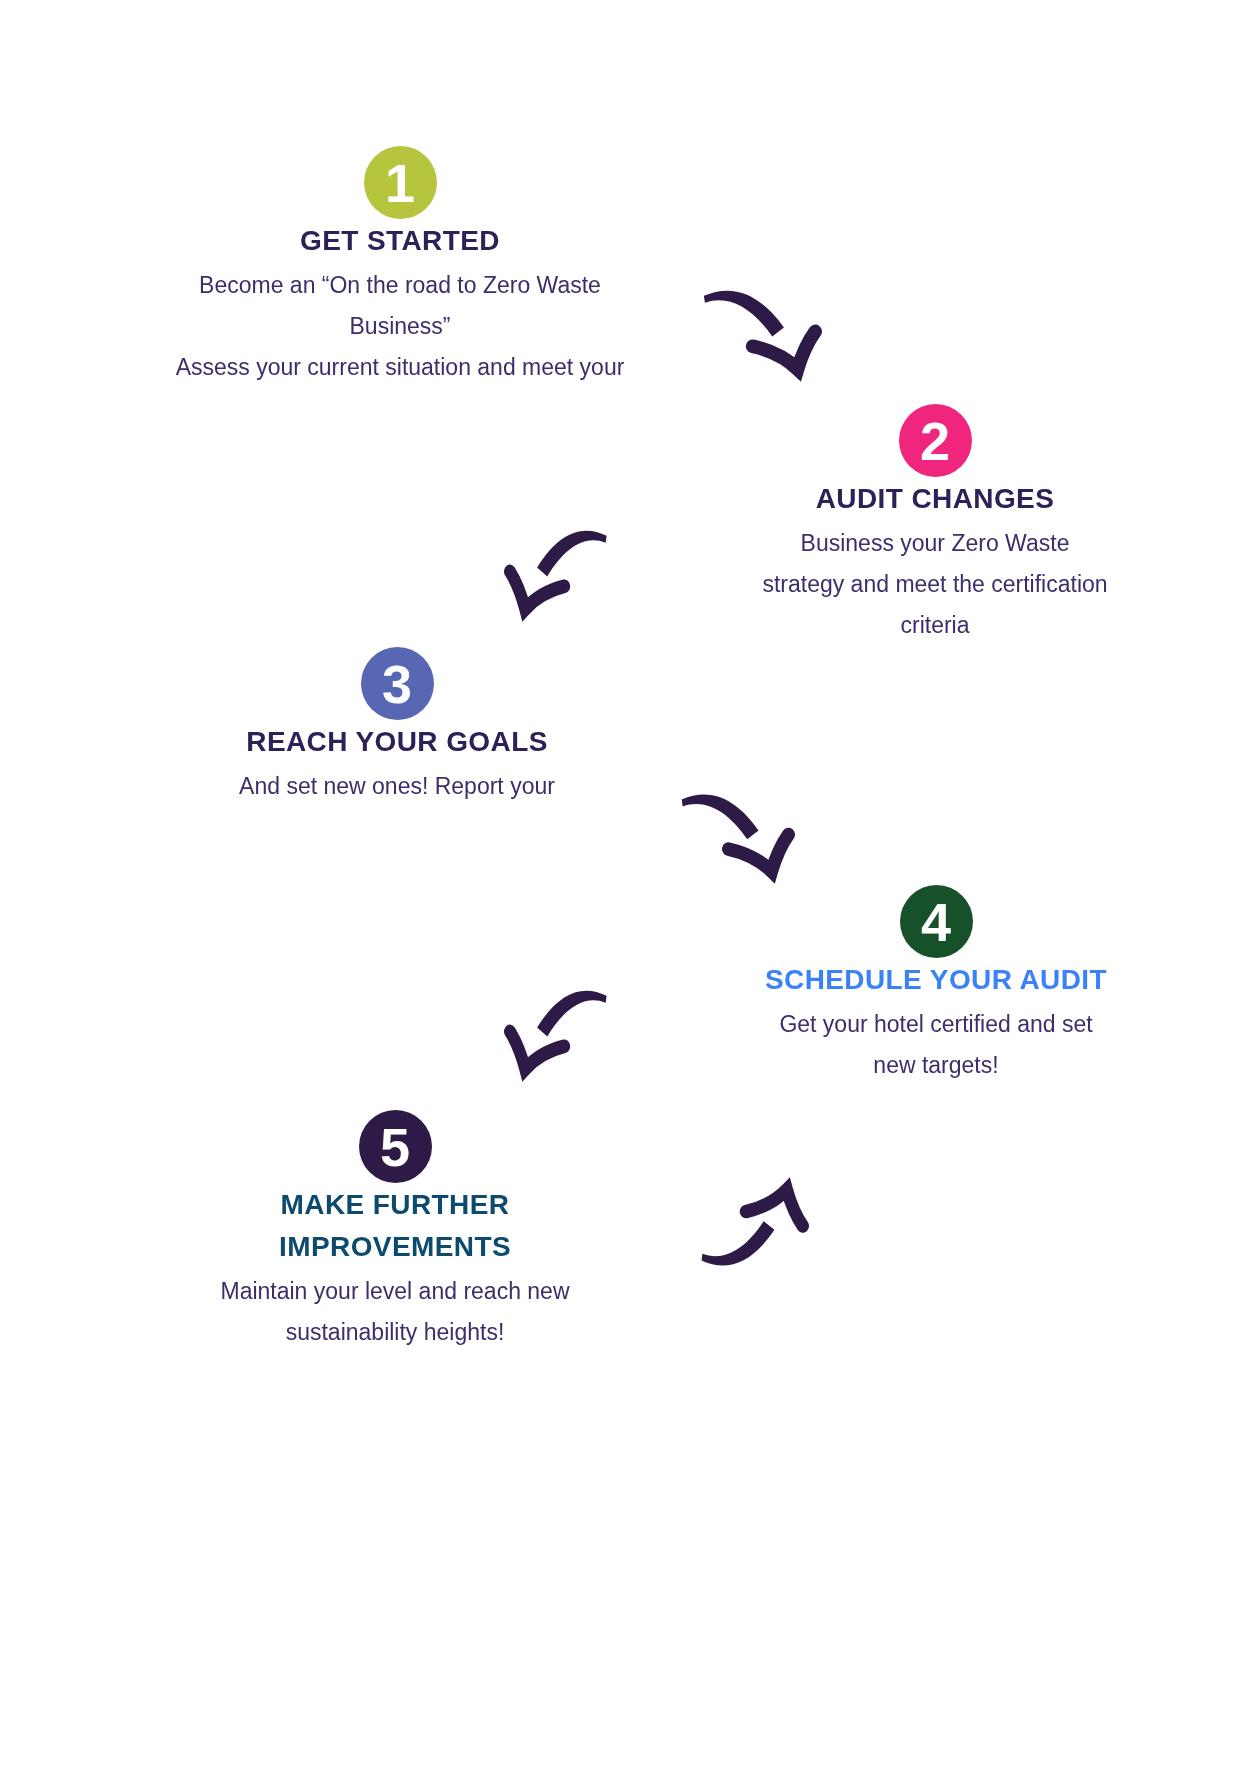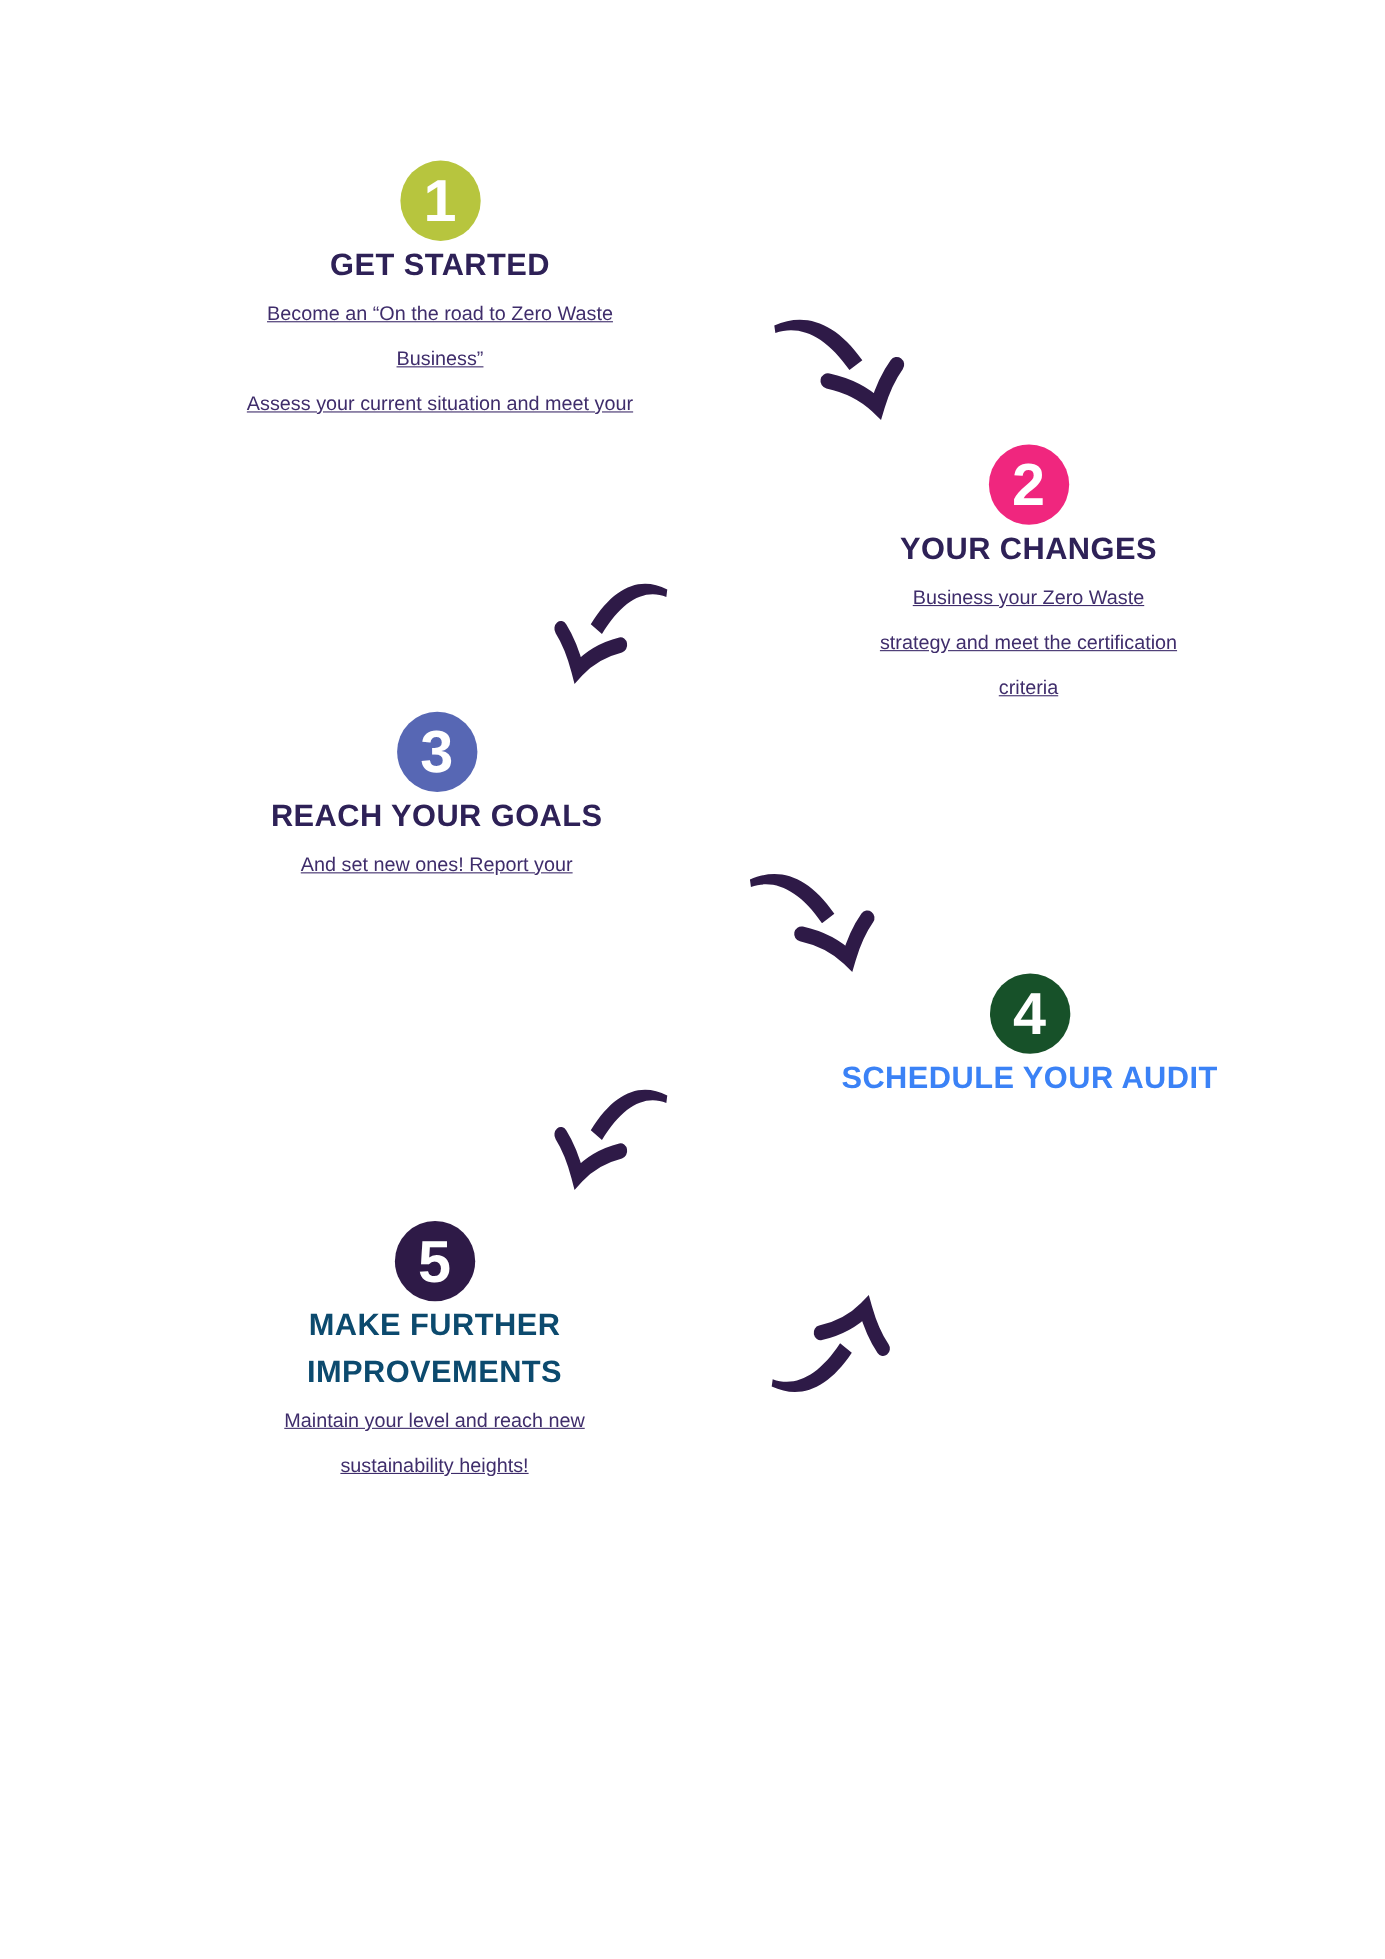--- a/index.html
+++ b/index.html
@@ -9,21 +9,21 @@
     font-family:"Liberation Sans", sans-serif;
     overflow:hidden;
   }
   .step{position:absolute;text-align:center;}
   .badge{
     width:73px;height:73px;border-radius:50%;
     margin:0 auto;display:flex;align-items:center;justify-content:center;
   }
   .badge .num{font-size:54px;font-weight:700;line-height:1;}
   .title{margin-top:1px;font-size:28px;font-weight:700;line-height:42px;letter-spacing:.4px;}
-  .desc{margin-top:3px;font-size:18px;line-height:41px;text-decoration:underline;}
+  .desc{margin-top:3px;font-size:23px;line-height:41px;}
   .line{white-space:nowrap;}
   .arrow{position:absolute;overflow:visible;}
   .flip-x{transform:scaleX(-1);}
   .flip-y{transform:scaleY(-1);}
 </style>
 </head>
 <body>
 
 <main>
 
@@ -44,21 +44,21 @@
   <svg class="arrow" style="left:700px;top:284px;" width="122" height="94" viewBox="0 0 125 95" preserveAspectRatio="none">
     <path d="M4 12 C32 0 60 8 86 44 L74 53 C52 22 28 11 5 19 Z" style="fill: rgb(46, 26, 71);"></path>
     <path d="M54 63 Q82 69 100 86 Q107 63 118 48" fill="none" stroke-width="14" stroke-linecap="round" stroke-linejoin="miter" style="stroke: rgb(46, 26, 71);"></path>
   </svg>
 
   <section class="step" style="left:685px;top:404px;width:500px;">
     <div class="badge" style="background-color: rgb(240, 38, 126);">
       <span class="num" style="color: rgb(255, 255, 255);">2</span>
     </div>
     <div class="title" style="color: rgb(46, 33, 87);">
-      <div class="line">YOUR CHANGES</div>
+      <div class="line">AUDIT CHANGES</div>
     </div>
     <div class="desc" style="color: rgb(63, 45, 107);">
       <div class="line">Business your Zero Waste</div>
       <div class="line">strategy and meet the certification</div>
       <div class="line">criteria</div>
     </div>
   </section>
 
   <svg class="arrow flip-x" style="left:504px;top:524px;" width="106" height="94" viewBox="0 0 125 95" preserveAspectRatio="none">
     <path d="M4 12 C32 0 60 8 86 44 L74 53 C52 22 28 11 5 19 Z" style="fill: rgb(46, 26, 71);"></path>
@@ -82,20 +82,24 @@
     <path d="M54 63 Q82 69 100 86 Q107 63 118 48" fill="none" stroke-width="14" stroke-linecap="round" stroke-linejoin="miter" style="stroke: rgb(46, 26, 71);"></path>
   </svg>
 
   <section class="step" style="left:686px;top:885px;width:500px;">
     <div class="badge" style="background-color: rgb(23, 81, 41);">
       <span class="num" style="color: rgb(255, 255, 255);">4</span>
     </div>
     <div class="title" style="color: #3b82f6;">
       <div class="line">SCHEDULE YOUR AUDIT</div>
     </div>
+    <div class="desc" style="color: rgb(63, 45, 107);">
+      <div class="line">Get your hotel certified and set</div>
+      <div class="line">new targets!</div>
+    </div>
   </section>
 
   <svg class="arrow flip-x" style="left:504px;top:984px;" width="106" height="94" viewBox="0 0 125 95" preserveAspectRatio="none">
     <path d="M4 12 C32 0 60 8 86 44 L74 53 C52 22 28 11 5 19 Z" style="fill: rgb(46, 26, 71);"></path>
     <path d="M54 63 Q82 69 100 86 Q107 63 118 48" fill="none" stroke-width="14" stroke-linecap="round" stroke-linejoin="miter" style="stroke: rgb(46, 26, 71);"></path>
   </svg>
 
   <section class="step" style="left:113px;top:1110px;width:564px;">
     <div class="badge" style="background-color: rgb(46, 26, 71);">
       <span class="num" style="color: rgb(255, 255, 255);">5</span>

